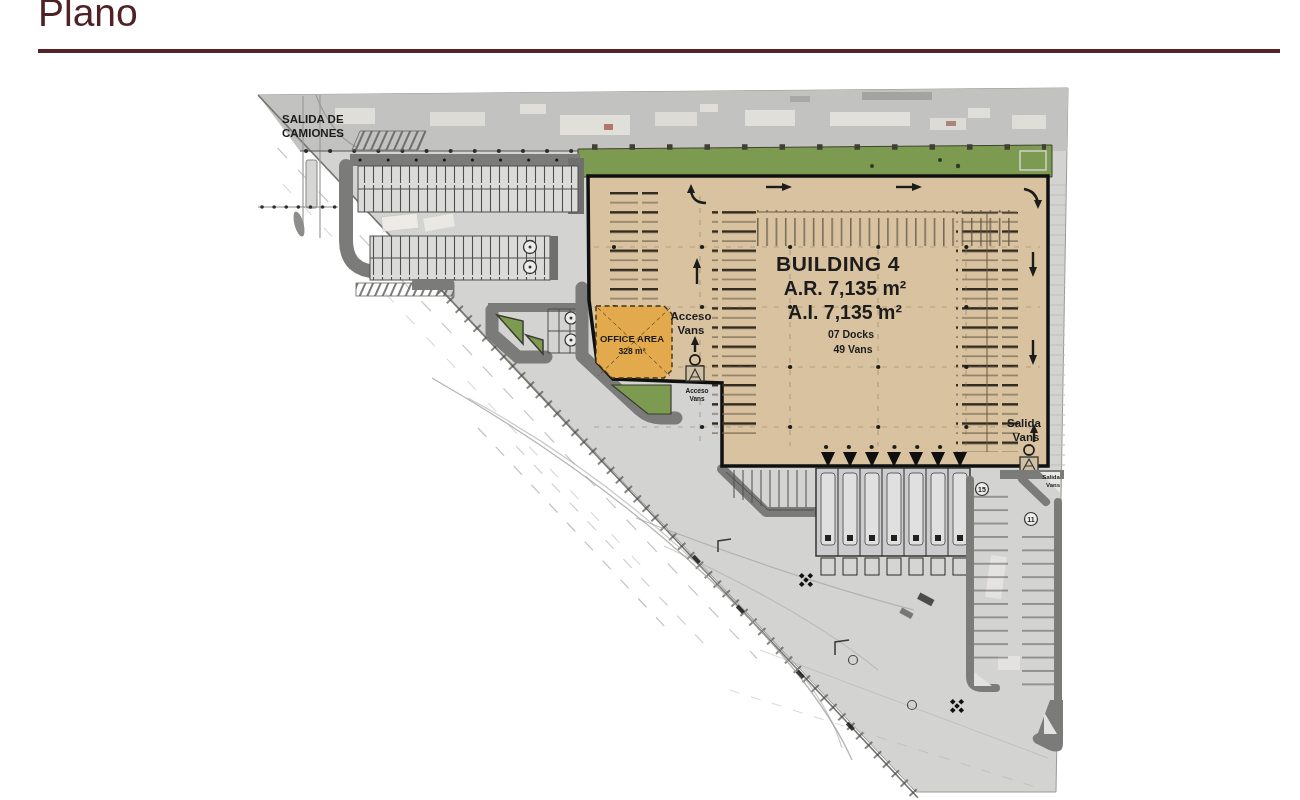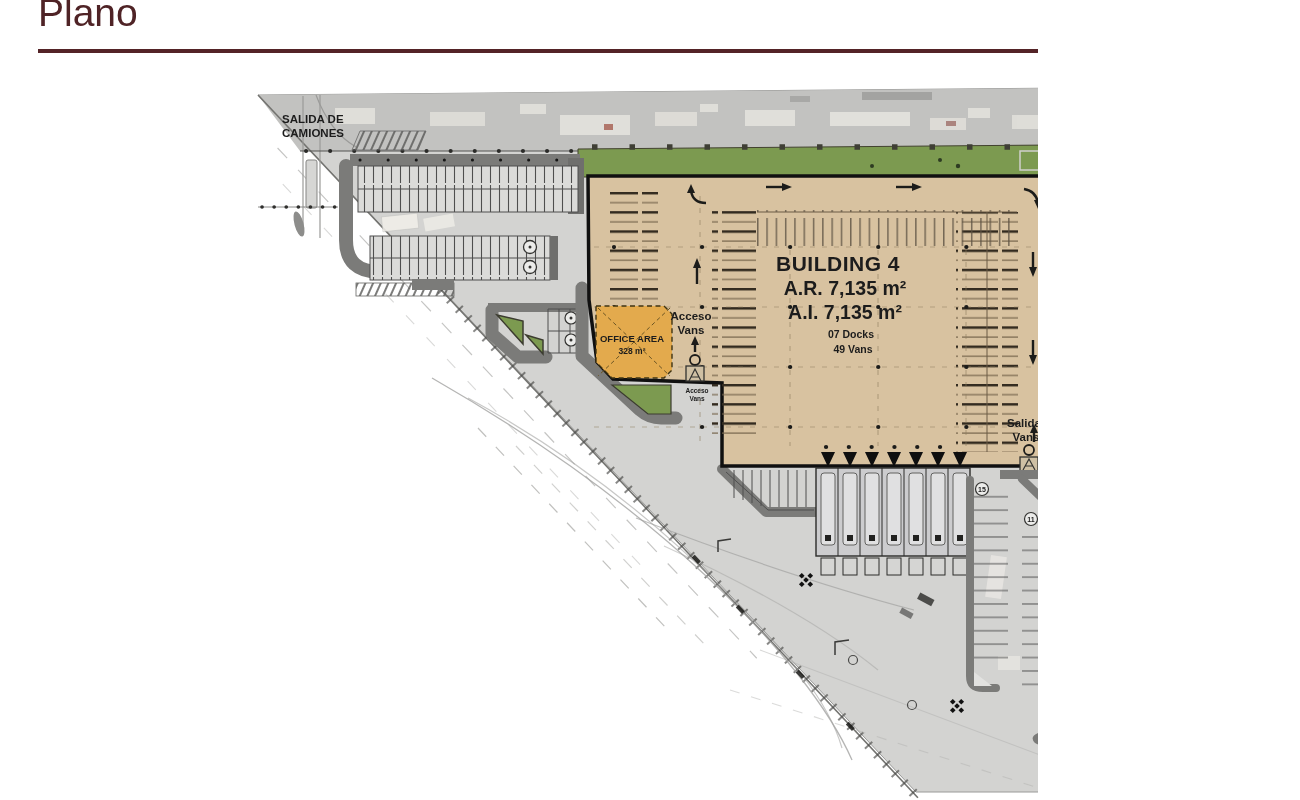--- a/index.html
+++ b/index.html
@@ -1,16 +1,16 @@
 <!DOCTYPE html>
 <html><head>
 <meta charset="utf-8">
 <style>
   html,body{margin:0;padding:0;background:#fff;}
-  .stage{position:relative;width:1038px;height:800px;background:#ffffff;overflow:hidden;
+  .stage{position:relative;width:1300px;height:800px;background:#ffffff;overflow:hidden;
          font-family:"Liberation Sans",sans-serif;}
   .slide-title{position:absolute;left:38px;top:-9px;font-size:39px;font-weight:400;
                color:#4f2326;line-height:1.15;letter-spacing:0;}
   .title-rule{position:absolute;left:38px;top:49px;width:1242px;height:4px;background:#542327;}
   svg{position:absolute;inset:0;}
   .lbl{font-family:"Liberation Sans",sans-serif;font-weight:700;fill:#1c1c1c;}
   .thin{stroke:#4f4f4f;stroke-width:1;fill:none;}
 </style>
 </head>
 <body>

